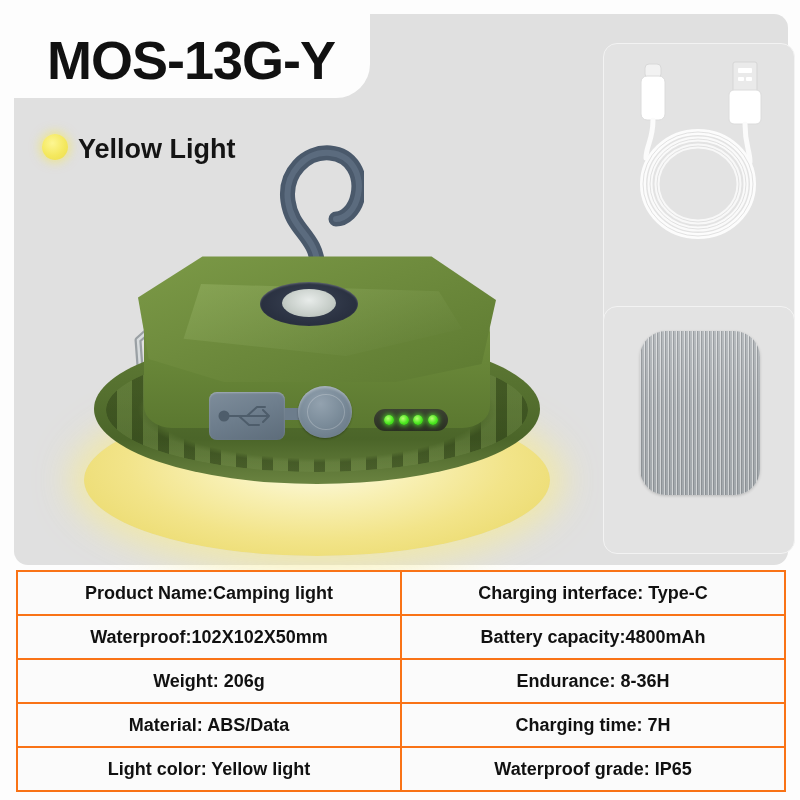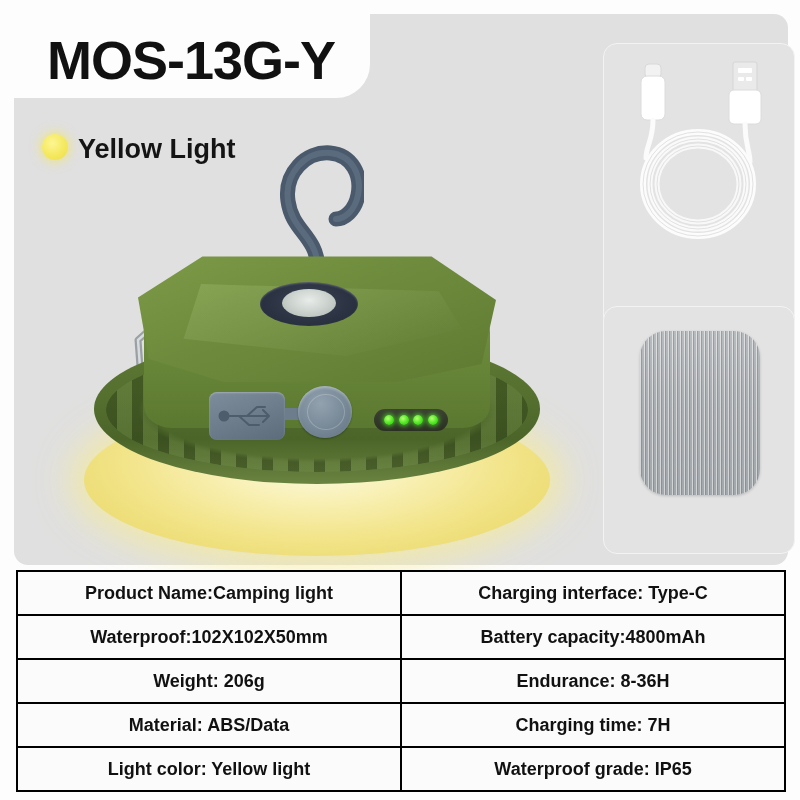--- a/index.html
+++ b/index.html
@@ -293,21 +293,21 @@
   
   #spec-table {
     position: absolute;
     left: 16px;
     top: 570px;
     width: 770px;
     border-collapse: collapse;
     table-layout: fixed;
   }
   #spec-table td {
-    border: 2px solid #000000;
+    border: 2px solid #f97316;
     height: 42px;
     padding: 0 10px;
     font-size: 18px;
     font-weight: bold;
     color: #111111;
     text-align: center;
     background: #fbfbfb;
     white-space: nowrap;
   }
 </style>

